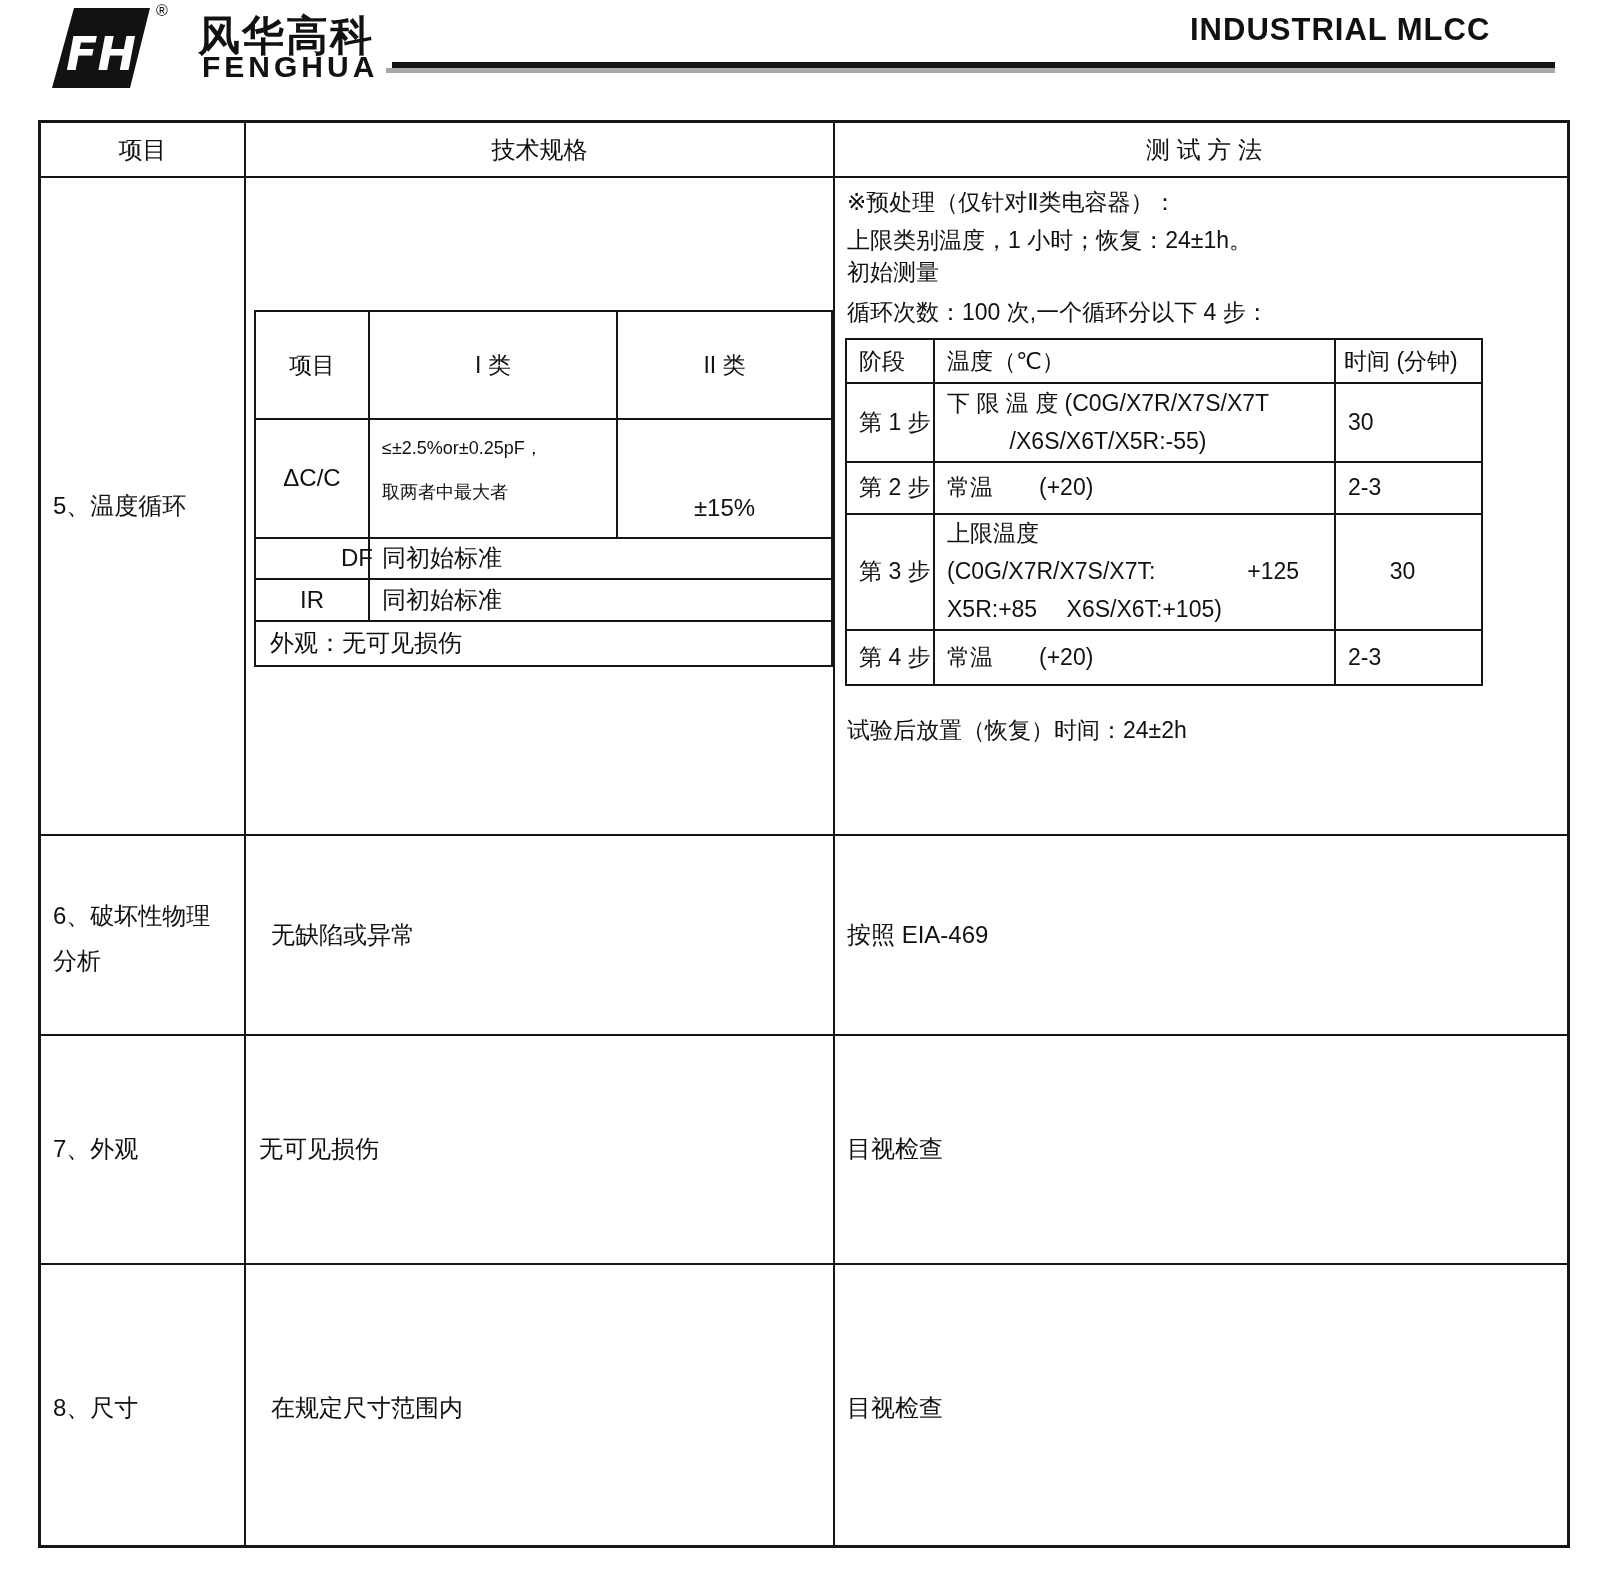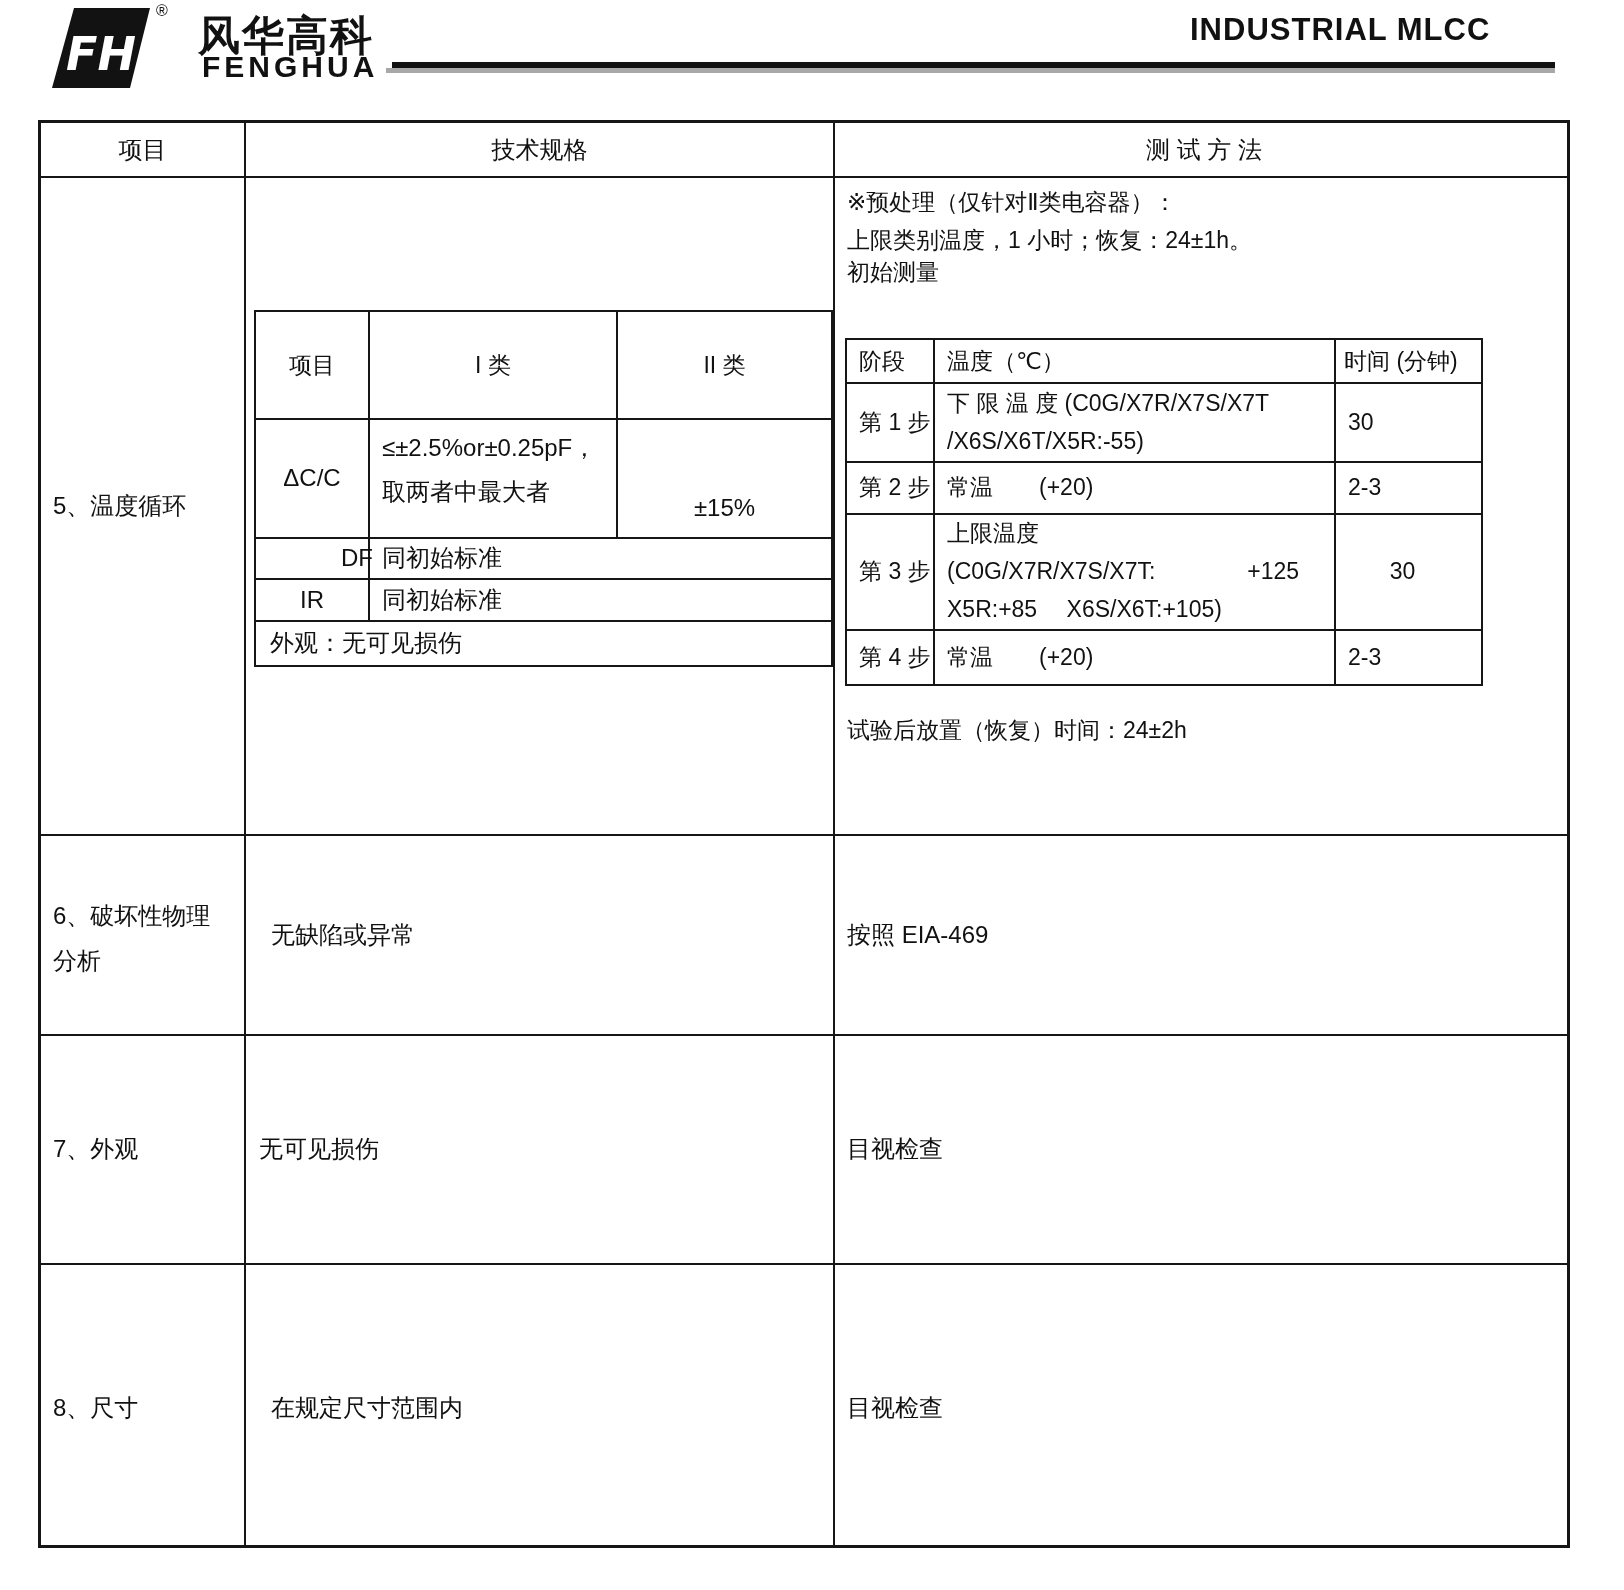--- a/index.html
+++ b/index.html
@@ -65,51 +65,52 @@
       <div class="gl" style="left:0;top:106px;width:100%;height:2px;"></div>
       <div class="gl" style="left:0;top:225px;width:100%;height:2px;"></div>
       <div class="gl" style="left:0;top:266px;width:100%;height:2px;"></div>
       <div class="gl" style="left:0;top:308px;width:100%;height:2px;"></div>
 
       <div class="abs flexc t23" style="left:0;top:0;width:112px;height:106px;">项目</div>
       <div class="abs flexc t23" style="left:114px;top:0;width:246px;height:106px;">I 类</div>
       <div class="abs flexc t24" style="left:0;top:106px;width:112px;height:119px;">ΔC/C</div>
 
       <div class="abs flexc t23" style="left:362px;top:0;width:213px;height:106px;">II 类</div>
-      <div class="abs prewrap" style="left:126px;top:114px;width:230px;font-size:24px;line-height:44px;">≤±2.5%or±0.25pF，
+      <div class="abs prewrap" style="left:126px;top:114px;width:230px;font-size:18px;line-height:44px;">≤±2.5%or±0.25pF，
 取两者中最大者</div>
       <div class="abs t24" style="left:362px;top:106px;width:213px;height:119px;display:flex;align-items:flex-end;justify-content:center;padding-bottom:14px;box-sizing:border-box;">±15%</div>
 
       <div class="abs flexc t24" style="left:0;top:225px;width:112px;height:41px;padding-left:45px;">DF</div>
       <div class="abs flexl t24 cell-pad" style="left:114px;top:225px;width:461px;height:41px;">同初始标准</div>
 
       <div class="abs flexc t24" style="left:0;top:266px;width:112px;height:42px;">IR</div>
       <div class="abs flexl t24 cell-pad" style="left:114px;top:266px;width:461px;height:42px;">同初始标准</div>
 
       <div class="abs flexl t24" style="left:0;top:308px;width:575px;height:45px;padding-left:14px;box-sizing:border-box;">外观：无可见损伤</div>
     </div>
 
     <div class="abs t23" style="left:806px;top:64px;">※预处理（仅针对Ⅱ类电容器）：</div>
     <div class="abs t23" style="left:806px;top:102px;">上限类别温度，1 小时；恢复：24±1h。</div>
     <div class="abs t23" style="left:806px;top:134px;">初始测量</div>
+    <div class="abs t23" style="left:806px;top:174px;">循环次数：100 次,一个循环分以下 4 步：</div>
 
     <div class="nested" style="left:804px;top:215px;width:622px;height:344px;padding-left:12px;">
       <div class="gl" style="left:86px;top:0;width:2px;height:100%;"></div>
       <div class="gl" style="left:487px;top:0;width:2px;height:100%;"></div>
       <div class="gl" style="left:0;top:42px;width:100%;height:2px;"></div>
       <div class="gl" style="left:0;top:121px;width:100%;height:2px;"></div>
       <div class="gl" style="left:0;top:173px;width:100%;height:2px;"></div>
       <div class="gl" style="left:0;top:289px;width:100%;height:2px;"></div>
 
       <div class="abs flexl t23 cell-pad" style="left:0;top:0;width:86px;height:42px;">阶段</div>
       <div class="abs flexl t23 cell-pad" style="left:88px;top:0;width:399px;height:42px;">温度（℃）</div>
       <div class="abs flexl t23" style="left:489px;top:0;width:133px;height:42px;padding-left:8px;box-sizing:border-box;">时间 (分钟)</div>
 
       <div class="abs flexl t23 cell-pad" style="left:0;top:42px;width:86px;height:79px;">第 1 步</div>
-      <div class="abs flexl prewrap cell-pad" style="left:88px;top:42px;width:480px;height:79px;font-size:23px;line-height:38px;box-sizing:border-box;">下 限 温 度 (C0G/X7R/X7S/X7T
+      <div class="abs flexl prewrap cell-pad" style="left:88px;top:42px;width:480px;height:79px;font-size:23px;line-height:38px;box-sizing:border-box;text-align:center;">下 限 温 度 (C0G/X7R/X7S/X7T
 /X6S/X6T/X5R:-55)</div>
       <div class="abs flexl t23 cell-pad" style="left:489px;top:42px;width:133px;height:79px;">30</div>
 
       <div class="abs flexl t23 cell-pad" style="left:0;top:121px;width:86px;height:52px;">第 2 步</div>
       <div class="abs flexl t23 cell-pad prewrap" style="left:88px;top:121px;width:399px;height:52px;">常温　　(+20)</div>
       <div class="abs flexl t23 cell-pad" style="left:489px;top:121px;width:133px;height:52px;">2-3</div>
 
       <div class="abs flexl t23 cell-pad" style="left:0;top:173px;width:86px;height:116px;">第 3 步</div>
       <div class="abs flexl prewrap cell-pad" style="left:88px;top:173px;width:399px;height:116px;font-size:23px;line-height:38px;box-sizing:border-box;">上限温度
 (C0G/X7R/X7S/X7T:　　　　+125

